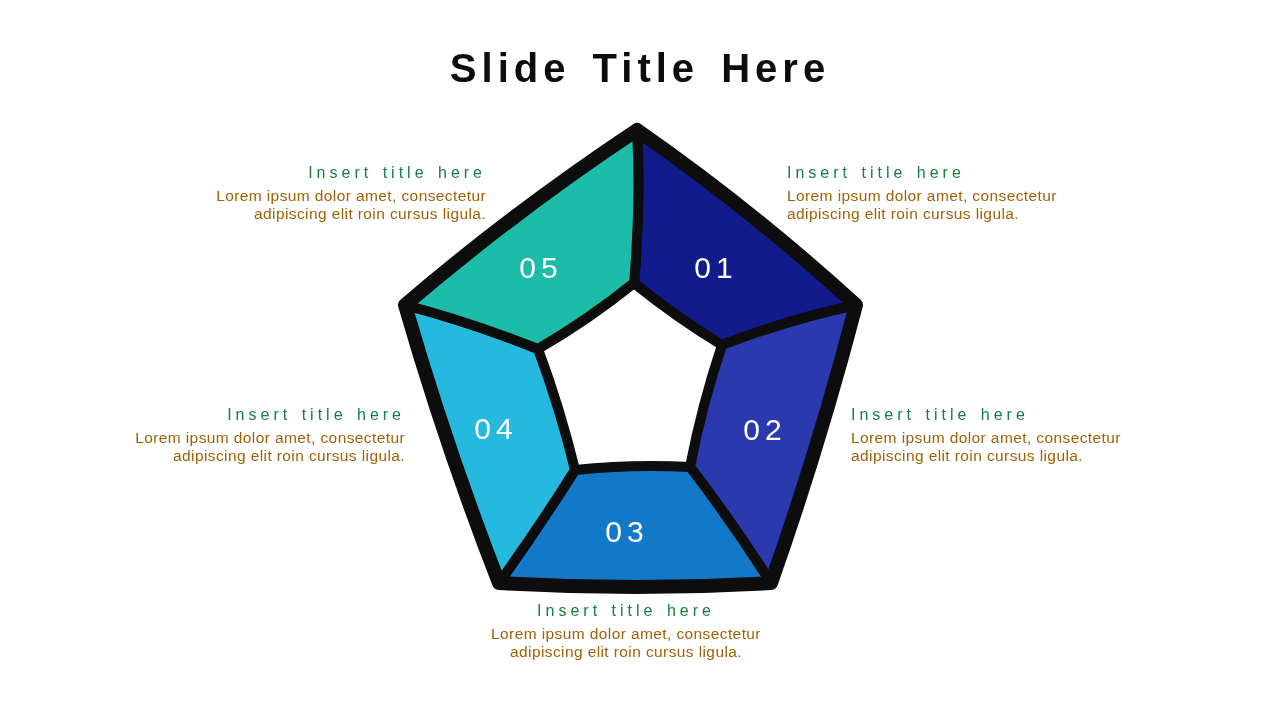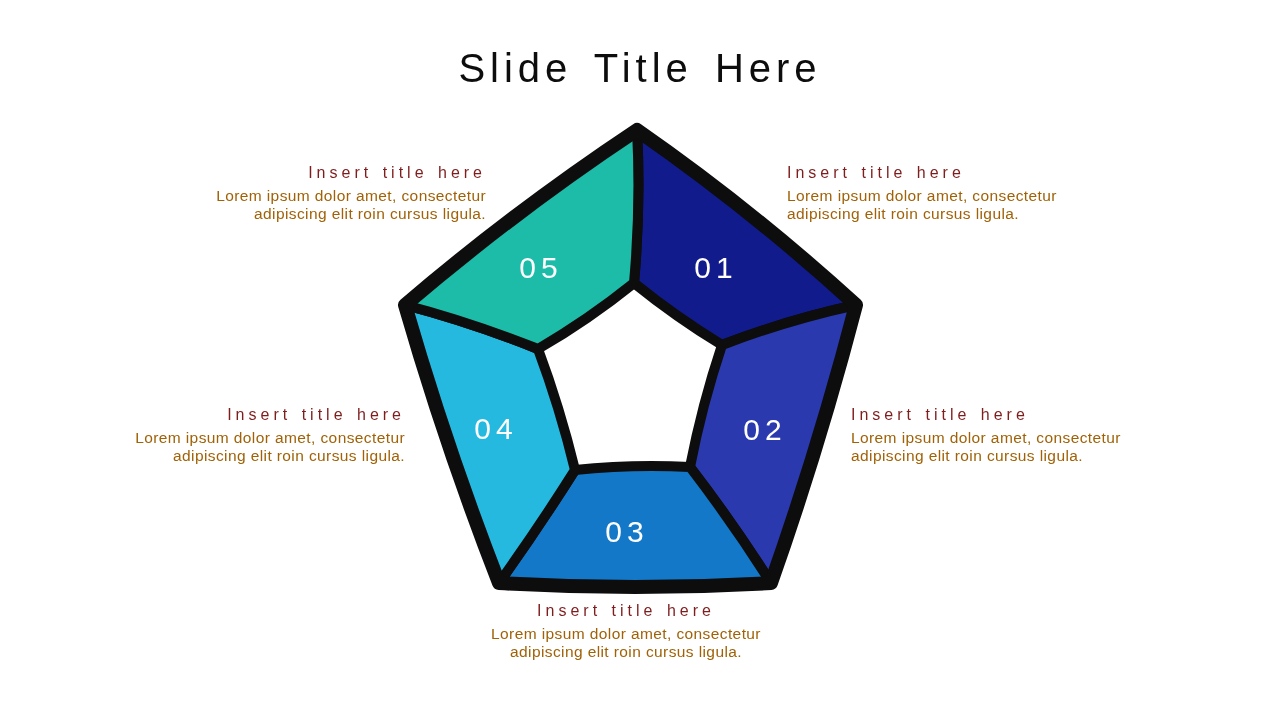--- a/index.html
+++ b/index.html
@@ -12,21 +12,21 @@
     font-family: "Liberation Sans", sans-serif;
   }
   .slide-title {
     position: absolute;
     top: 46px;
     left: 0;
     width: 100%;
     margin: 0;
     text-align: center;
     font-size: 40px;
-    font-weight: 400;
+    font-weight: 700;
     letter-spacing: 5px;
     word-spacing: 6px;
     color: #0d0d0d;
   }
   .diagram-svg {
     position: absolute;
     left: 0;
     top: 0;
     width: 1280px;
     height: 720px;
@@ -34,21 +34,21 @@
   .seg-number {
     font-family: "Liberation Sans", sans-serif;
     font-size: 30px;
     letter-spacing: 5px;
   }
   .callout { position: absolute; }
   .c-title {
     font-size: 16px;
     letter-spacing: 4px;
     word-spacing: 2px;
-    color: #7f1d1d;
+    color: #15803d;
     white-space: nowrap;
   }
   .c-body {
     margin-top: 5px;
     font-size: 15.5px;
     letter-spacing: 0.4px;
     line-height: 17.5px;
     color: #a16207;
   }
   .c-tr { left: 787px; top: 164px; width: 300px; text-align: left; }

